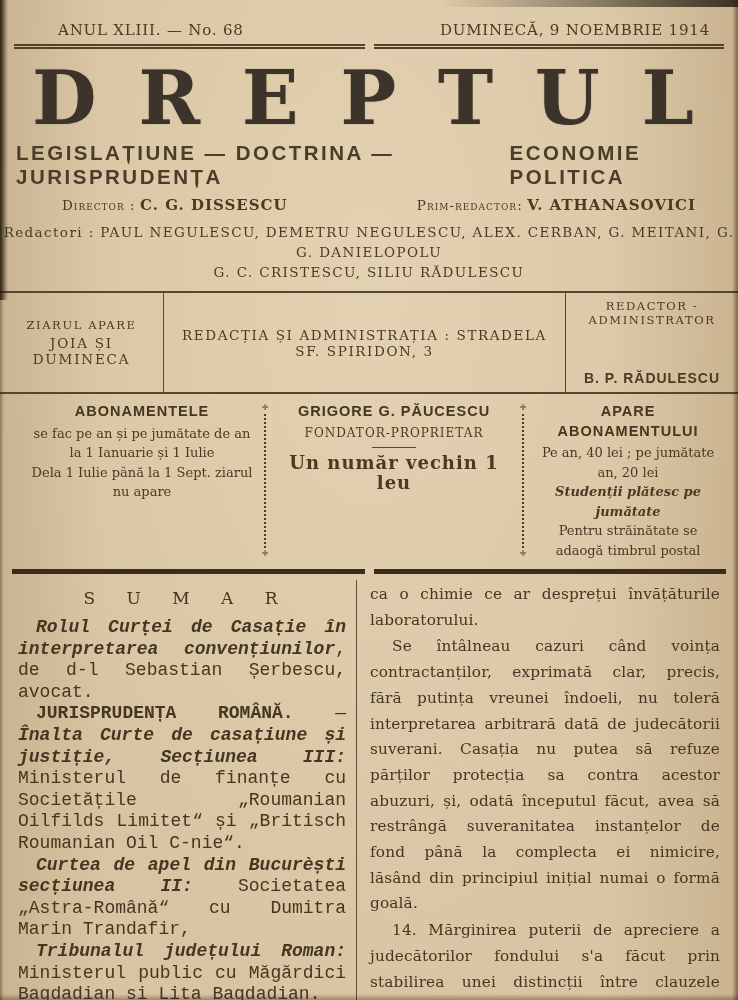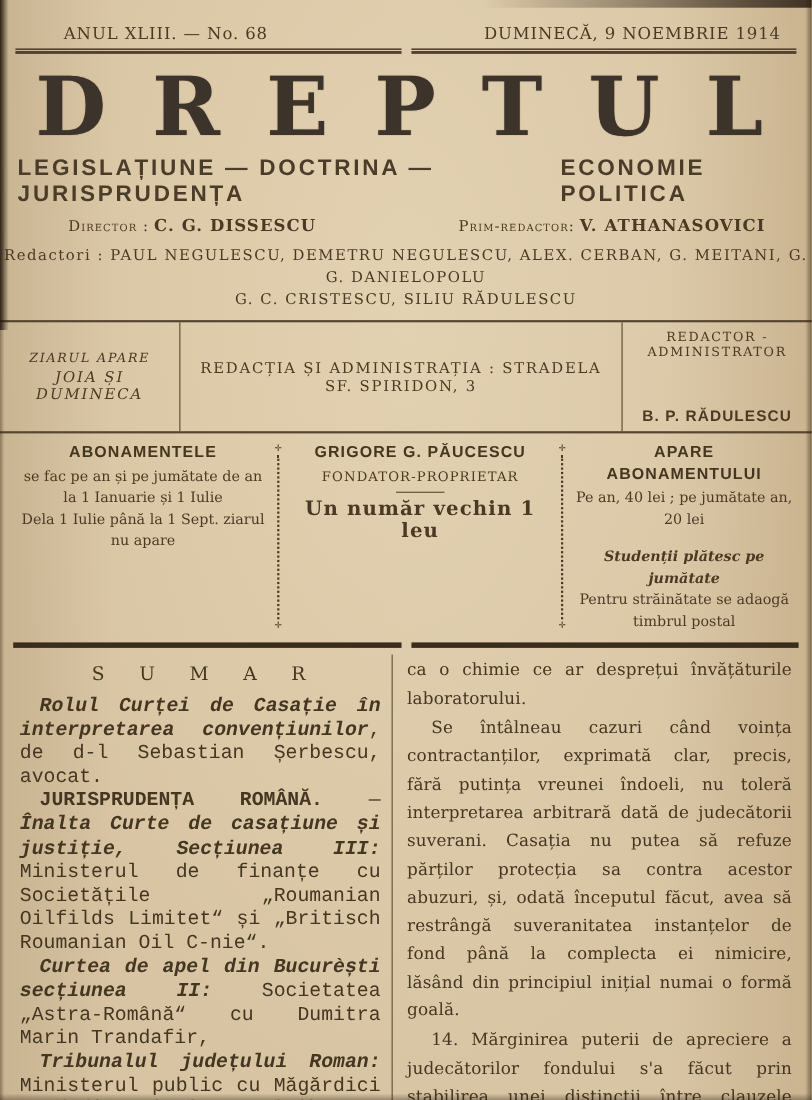--- a/index.html
+++ b/index.html
@@ -47,42 +47,42 @@
     font-size:14px; color:#4a3a24; }
   .staff-label{ font-variant:small-caps; letter-spacing:1px; font-size:13.5px; }
   .staff-name{ font-weight:bold; font-size:15px; letter-spacing:1px; }
   .redactori{ text-align:center; padding-top:8px; font-size:13.5px;
     letter-spacing:1.4px; line-height:20px; color:#4a3a24; }
 
   
   .infobar{ margin-top:9px; border-top:2px solid #57462f; border-bottom:2px solid #57462f;
     display:flex; align-items:stretch; text-align:center; color:#4a3a24; }
   .infobar .cell{ padding:6px 4px; display:flex; flex-direction:column; justify-content:center; }
-  .info-left{ width:164px; border-right:1px solid #57462f;font-style:italic; }
+  .info-left{ width:164px; border-right:1px solid #57462f; }
   .info-center{ flex:1; border-right:1px solid #57462f; font-size:13.5px;
     letter-spacing:1.6px; }
   .info-right{ width:172px;gap:40px; }
   .info-small{ font-size:11.5px; letter-spacing:1.6px; }
   .info-med{ font-size:13.5px; letter-spacing:1.8px; padding-top:3px; }
   .info-bold{ font-family:"Liberation Sans", sans-serif; font-weight:bold;
     font-size:14px; letter-spacing:1px; padding-top:3px; }
 
   
   .subbar{ display:flex; padding:8px 16px 8px 18px; color:#4a3a24; }
   .subcol{ text-align:center; font-size:13px; line-height:19.5px; }
-  .sub-left{ width:224px; }
+  .sub-left{ width:224px;margin-left:12px; }
   .sub-center{ width:236px; }
   .sub-right{ flex:1; }
   .sub-title{ font-family:"Liberation Sans", sans-serif; font-weight:bold;
     font-size:14.5px; letter-spacing:1px; color:#44361f; padding-bottom:2px; }
   .founder-role{ font-variant:small-caps; font-size:12px; letter-spacing:1px; }
   .center-rule{ width:44px; height:1px; background:#57462f; margin:4px auto 5px; }
   .price1{ font-weight:bold; font-size:16.5px; letter-spacing:4.5px; }
   .price2{ font-weight:bold; font-size:18px; letter-spacing:1px; }
-  .sub-italic{ font-style:italic; font-weight:bold;margin-top:15px; }
+  .sub-italic{ font-style:italic; font-weight:bold; }
   .ornsep{ width:22px; display:flex; flex-direction:column; align-items:center;
     padding:2px 0; color:#4a3a24; }
   .ornsep .fleuron{ font-size:8px; line-height:8px; }
   .ornsep .dotline{ flex:1; width:0; border-left:2px dotted #4a3a24; margin:2px 0; }
 
   .bigbar{ height:5px; margin:1px 12px 0 12px; display:flex; gap:9px; }
   .bigbar span{ flex:1; background:#3a2d1d; }
 
   
   .columns{ display:flex; margin-top:6px; height:620px; }

